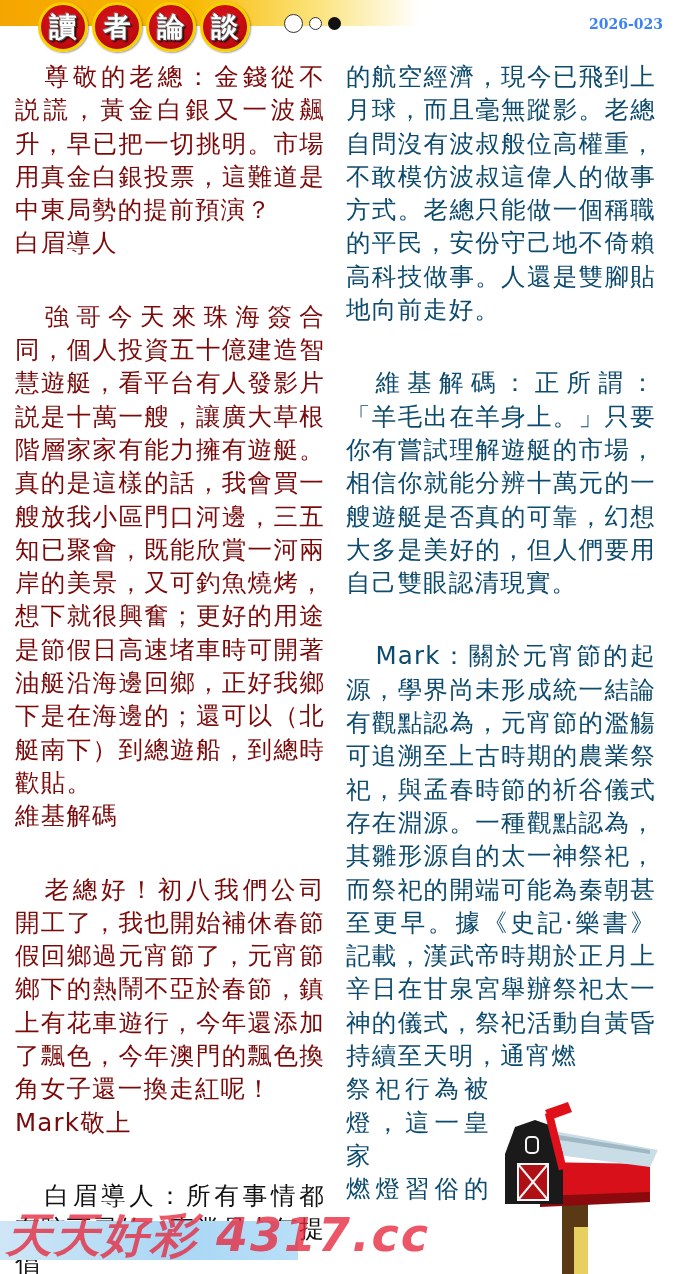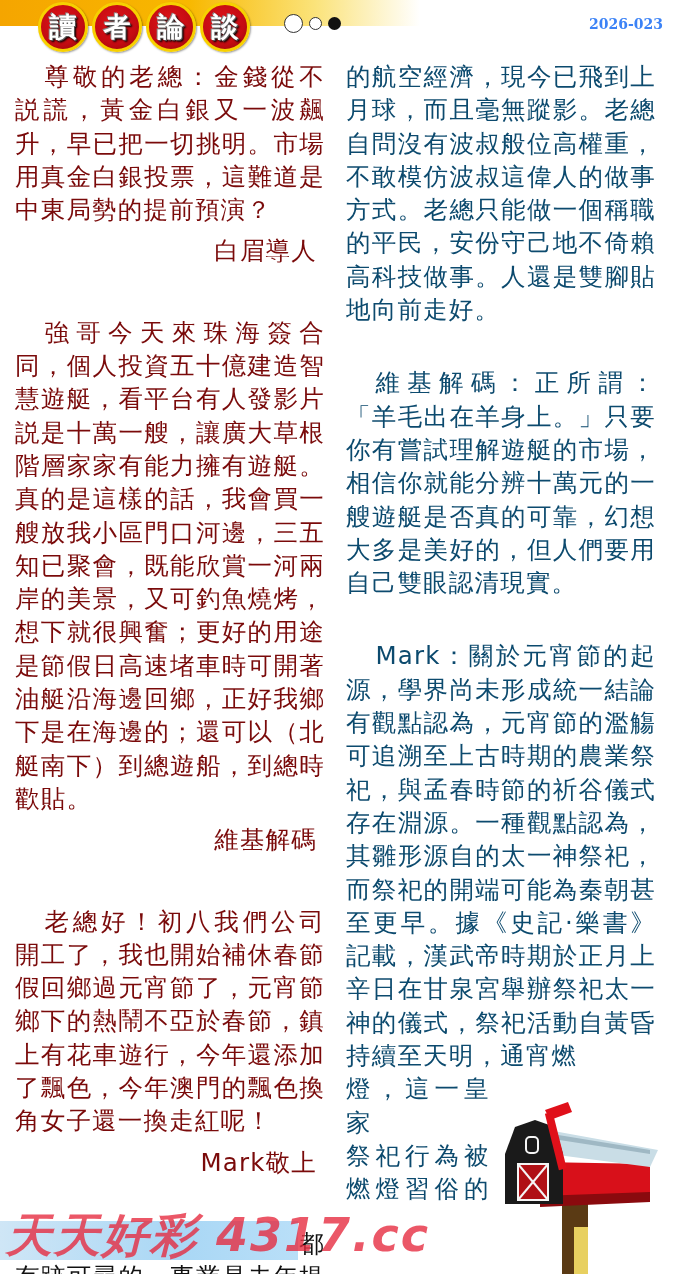--- a/index.html
+++ b/index.html
@@ -37,21 +37,21 @@
     font-family:"DejaVu Serif","Liberation Serif",serif; font-weight:bold;
     font-size:14px; color:#3b82f6;
   }
   .col {
     position:absolute; top:60px; width:310px;
     font-size:24.5px; line-height:33.3px; letter-spacing:1.2px;
   }
   .col-left { left:15px; color:#7a0a0a; }
   .col-right { left:346px; color:#0c4a6e; }
   .para { margin:0; text-indent:1.2em; text-align:justify; }
-  .sign { text-align:right; margin:8px; }
+  .sign { margin:0; }
   .gap-lg { height:40px; }
   .last-para { color:#111; }
   .mailbox {
     position:absolute; left:500px; top:1092px; width:165px; height:182px;
   }
   .watermark {
     position:absolute; left:0; top:1201px; width:460px; height:59px;
     pointer-events:none;
     text-decoration:underline;
   }
@@ -97,22 +97,22 @@
   <p class="para last-para">白眉導人：所有事情都有跡可尋的，事業是去年提倡</p>
 </div>
 
 <div class="col col-right">
   <p class="para" style="text-indent:0">的航空經濟，現今已飛到上月球，而且毫無蹤影。老總自問沒有波叔般位高權重，不敢模仿波叔這偉人的做事方式。老總只能做一個稱職的平民，安份守己地不倚賴高科技做事。人還是雙腳貼地向前走好。</p>
   <div class="gap-lg"></div>
   <p class="para">維基解碼：正所謂：「羊毛出在羊身上。」只要你有嘗試理解遊艇的市場，相信你就能分辨十萬元的一艘遊艇是否真的可靠，幻想大多是美好的，但人們要用自己雙眼認清現實。</p>
   <div class="gap-lg"></div>
   <p class="para">Mark：關於元宵節的起源，學界尚未形成統一結論有觀點認為，元宵節的濫觴可追溯至上古時期的農業祭祀，與孟春時節的祈谷儀式存在淵源。一種觀點認為，其雛形源自的太一神祭祀，而祭祀的開端可能為秦朝甚至更早。據《史記·樂書》記載，漢武帝時期於正月上辛日在甘泉宮舉辦祭祀太一神的儀式，祭祀活動自黃昏持續至天明，通宵燃</p>
   <div style="width:160px; letter-spacing:5px;">
+    <div>祭祀行為被</div>
     <div>燈，這一皇家</div>
-    <div>祭祀行為被</div>
     <div>燃燈習俗的</div>
   </div>
 </div>
 
 <div class="mailbox">
   <svg width="165" height="182" viewBox="0 0 165 182">
 
     <rect x="62" y="108" width="26" height="74" fill="#5a3a14"></rect>
     <rect x="74" y="135" width="14" height="47" fill="#e8d060"></rect>
 

